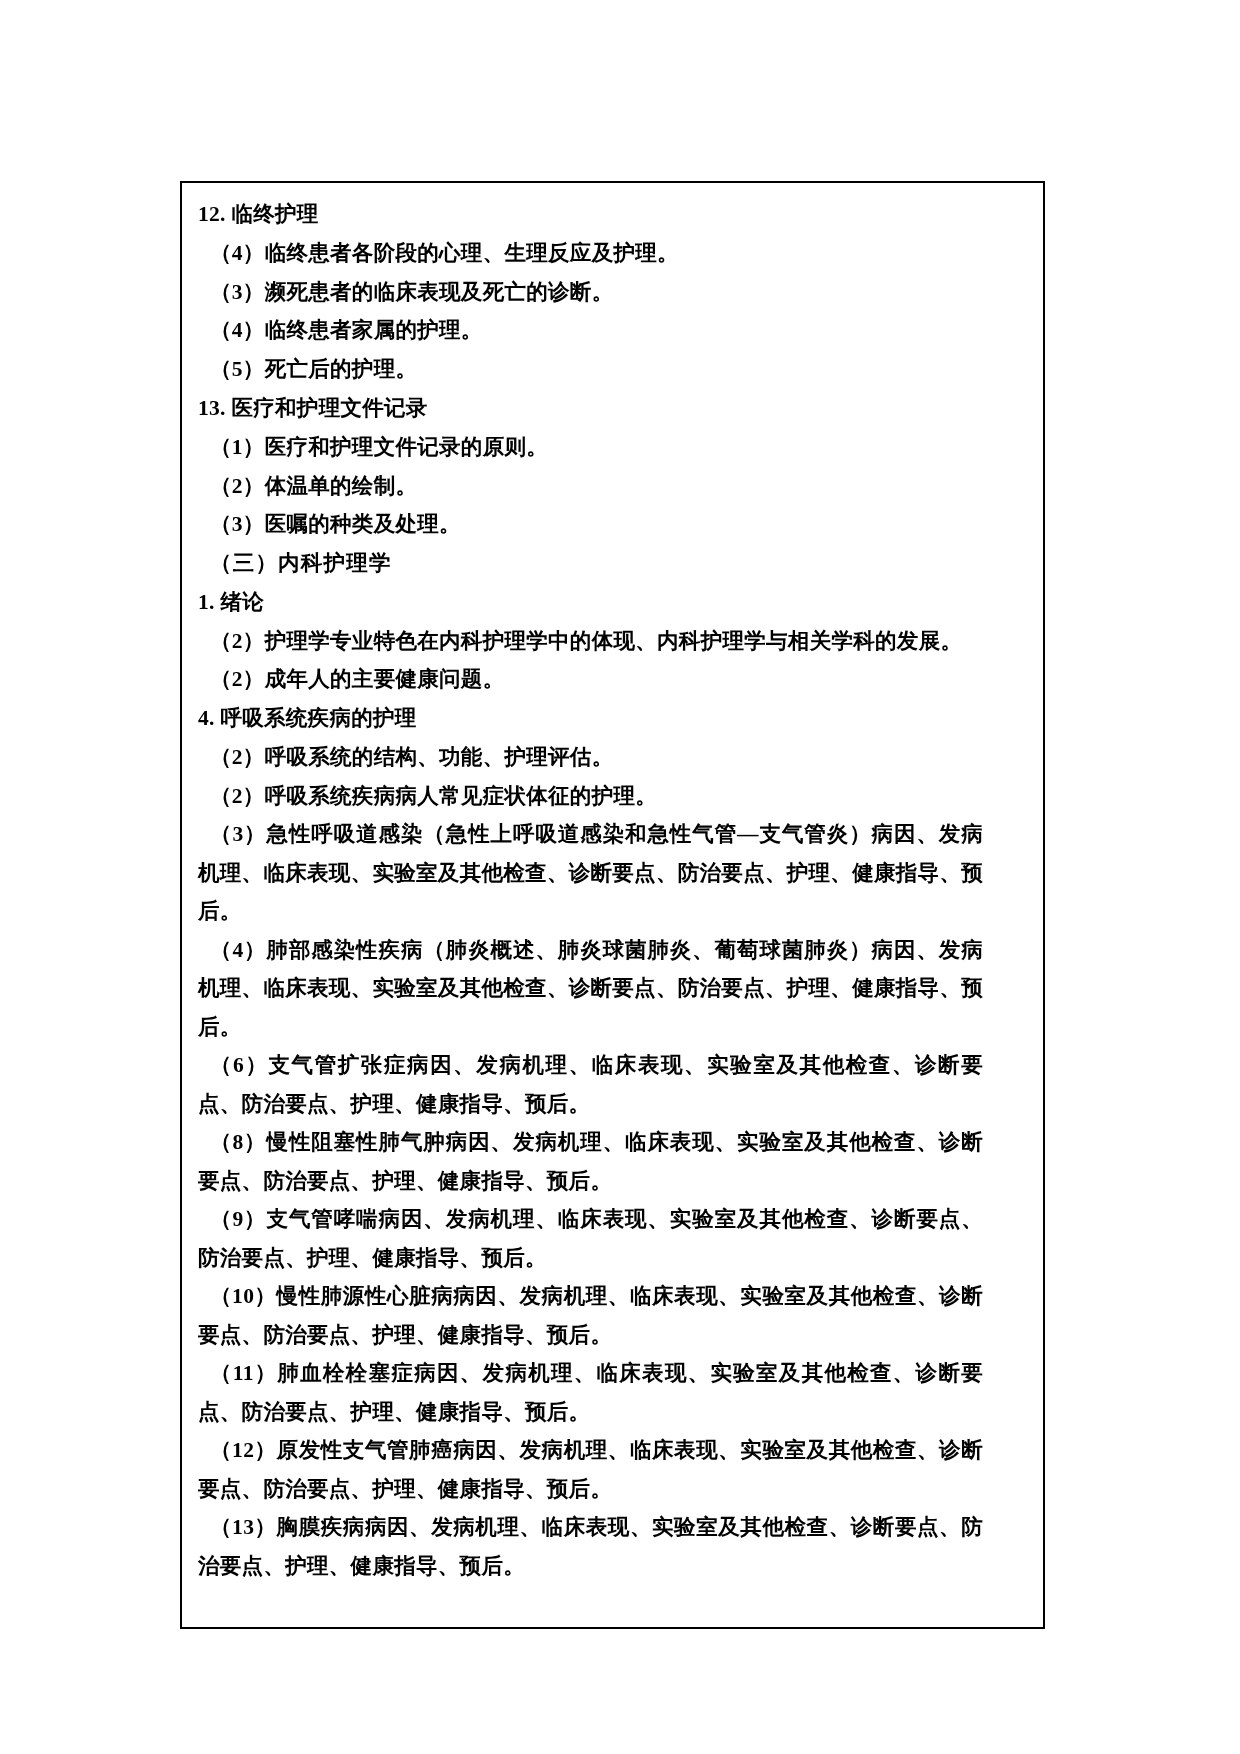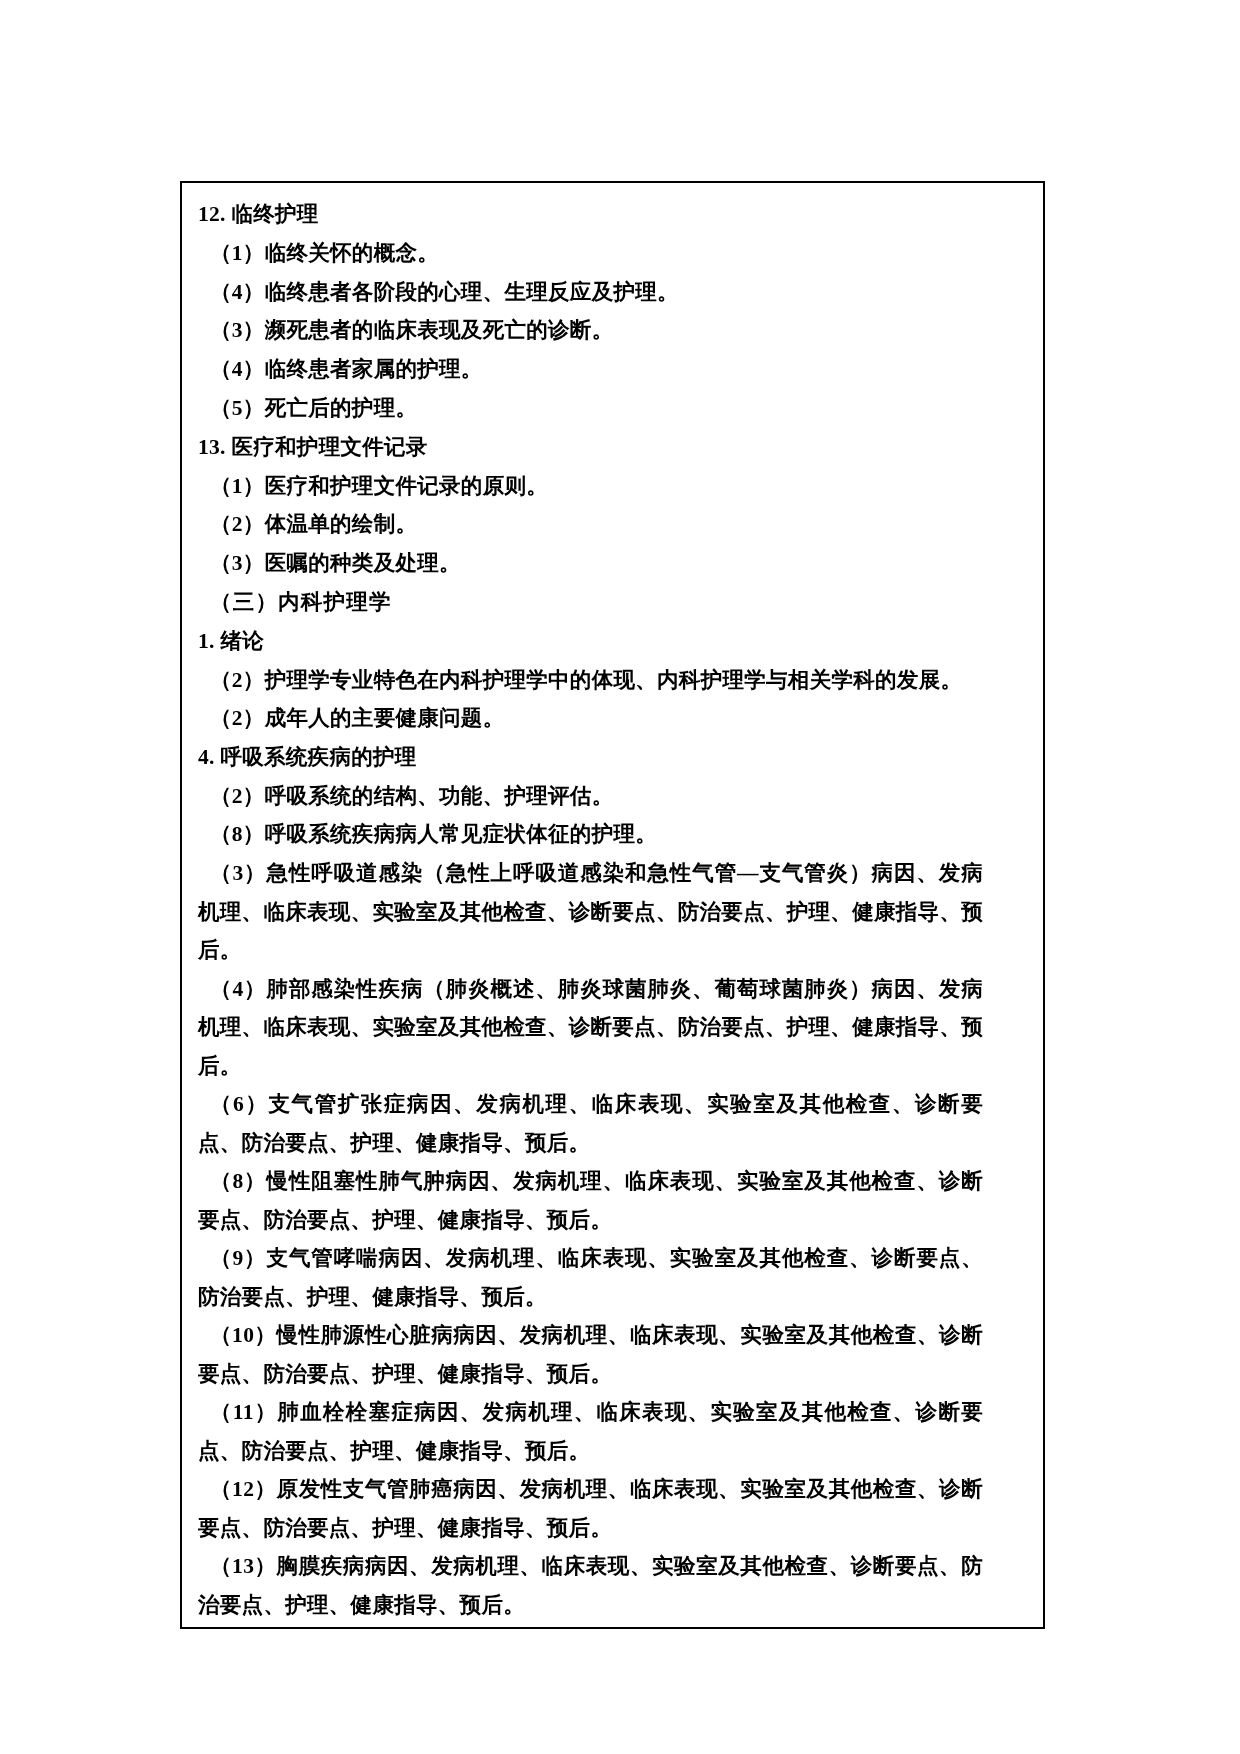--- a/index.html
+++ b/index.html
@@ -78,36 +78,35 @@
     text-indent: 12px;
   }
 </style>
 </head>
 <body>
 
 <div id="page">
   <div id="content-box">
     <div id="doc-body">
         <div class="line lvl1">12. 临终护理</div>
-        <div class="line lvl2">（1）临终关怀的概念。</div>
         <div class="line lvl2">（4）临终患者各阶段的心理、生理反应及护理。</div>
         <div class="line lvl2">（3）濒死患者的临床表现及死亡的诊断。</div>
         <div class="line lvl2">（4）临终患者家属的护理。</div>
         <div class="line lvl2">（5）死亡后的护理。</div>
         <div class="line lvl1">13. 医疗和护理文件记录</div>
         <div class="line lvl2">（1）医疗和护理文件记录的原则。</div>
         <div class="line lvl2">（2）体温单的绘制。</div>
         <div class="line lvl2">（3）医嘱的种类及处理。</div>
         <div class="line section-title">（三）内科护理学</div>
         <div class="line lvl1">1. 绪论</div>
         <div class="line para">（2）护理学专业特色在内科护理学中的体现、内科护理学与相关学科的发展。</div>
         <div class="line lvl2">（2）成年人的主要健康问题。</div>
         <div class="line lvl1">4. 呼吸系统疾病的护理</div>
         <div class="line lvl2">（2）呼吸系统的结构、功能、护理评估。</div>
-        <div class="line lvl2">（8）呼吸系统疾病病人常见症状体征的护理。</div>
+        <div class="line lvl2">（2）呼吸系统疾病病人常见症状体征的护理。</div>
         <div class="line para">（3）急性呼吸道感染（急性上呼吸道感染和急性气管—支气管炎）病因、发病机理、临床表现、实验室及其他检查、诊断要点、防治要点、护理、健康指导、预后。</div>
         <div class="line para">（4）肺部感染性疾病（肺炎概述、肺炎球菌肺炎、葡萄球菌肺炎）病因、发病机理、临床表现、实验室及其他检查、诊断要点、防治要点、护理、健康指导、预后。</div>
         <div class="line para">（6）支气管扩张症病因、发病机理、临床表现、实验室及其他检查、诊断要点、防治要点、护理、健康指导、预后。</div>
         <div class="line para">（8）慢性阻塞性肺气肿病因、发病机理、临床表现、实验室及其他检查、诊断要点、防治要点、护理、健康指导、预后。</div>
         <div class="line para">（9）支气管哮喘病因、发病机理、临床表现、实验室及其他检查、诊断要点、防治要点、护理、健康指导、预后。</div>
         <div class="line para">（10）慢性肺源性心脏病病因、发病机理、临床表现、实验室及其他检查、诊断要点、防治要点、护理、健康指导、预后。</div>
         <div class="line para">（11）肺血栓栓塞症病因、发病机理、临床表现、实验室及其他检查、诊断要点、防治要点、护理、健康指导、预后。</div>
         <div class="line para">（12）原发性支气管肺癌病因、发病机理、临床表现、实验室及其他检查、诊断要点、防治要点、护理、健康指导、预后。</div>
         <div class="line para">（13）胸膜疾病病因、发病机理、临床表现、实验室及其他检查、诊断要点、防治要点、护理、健康指导、预后。</div>
       </div>

